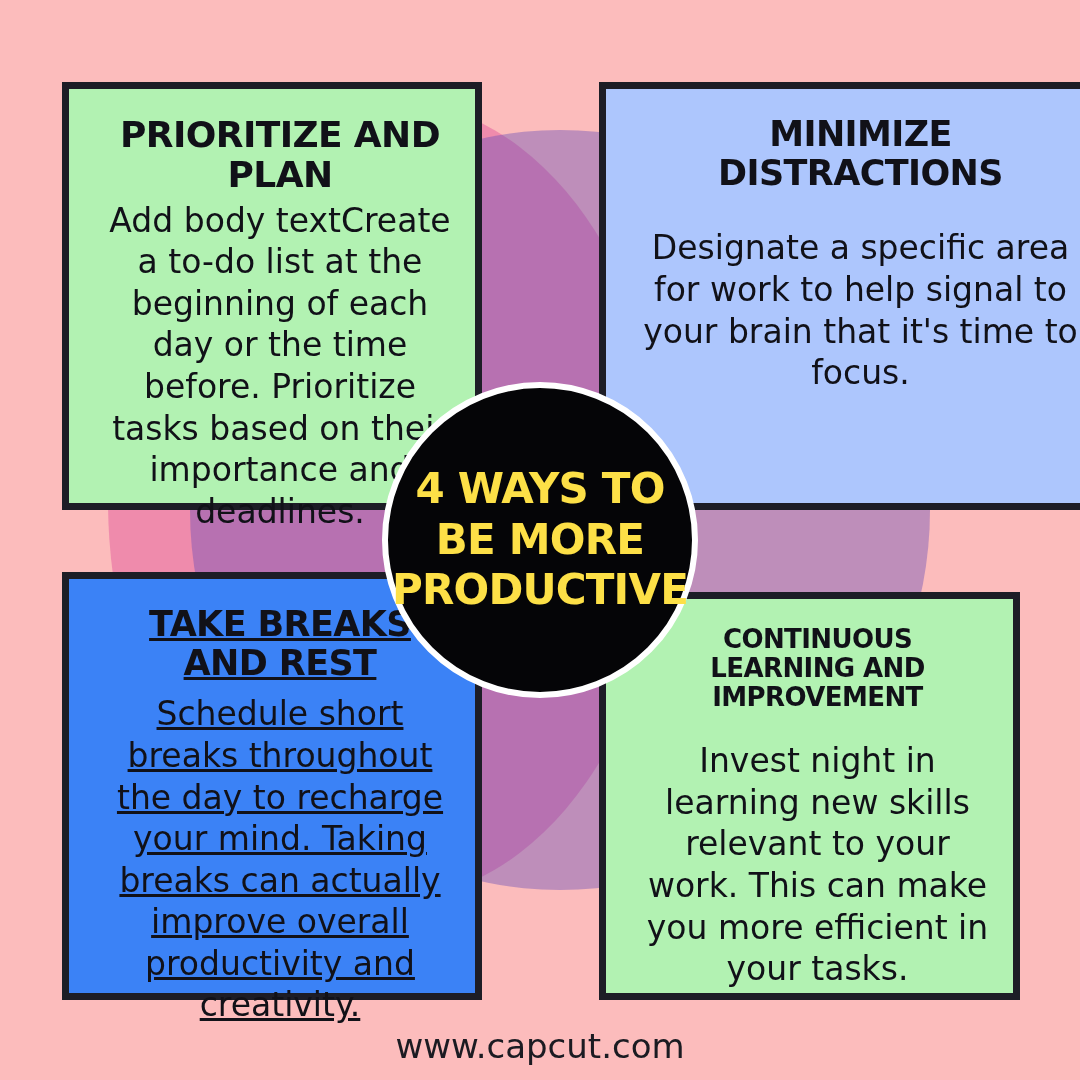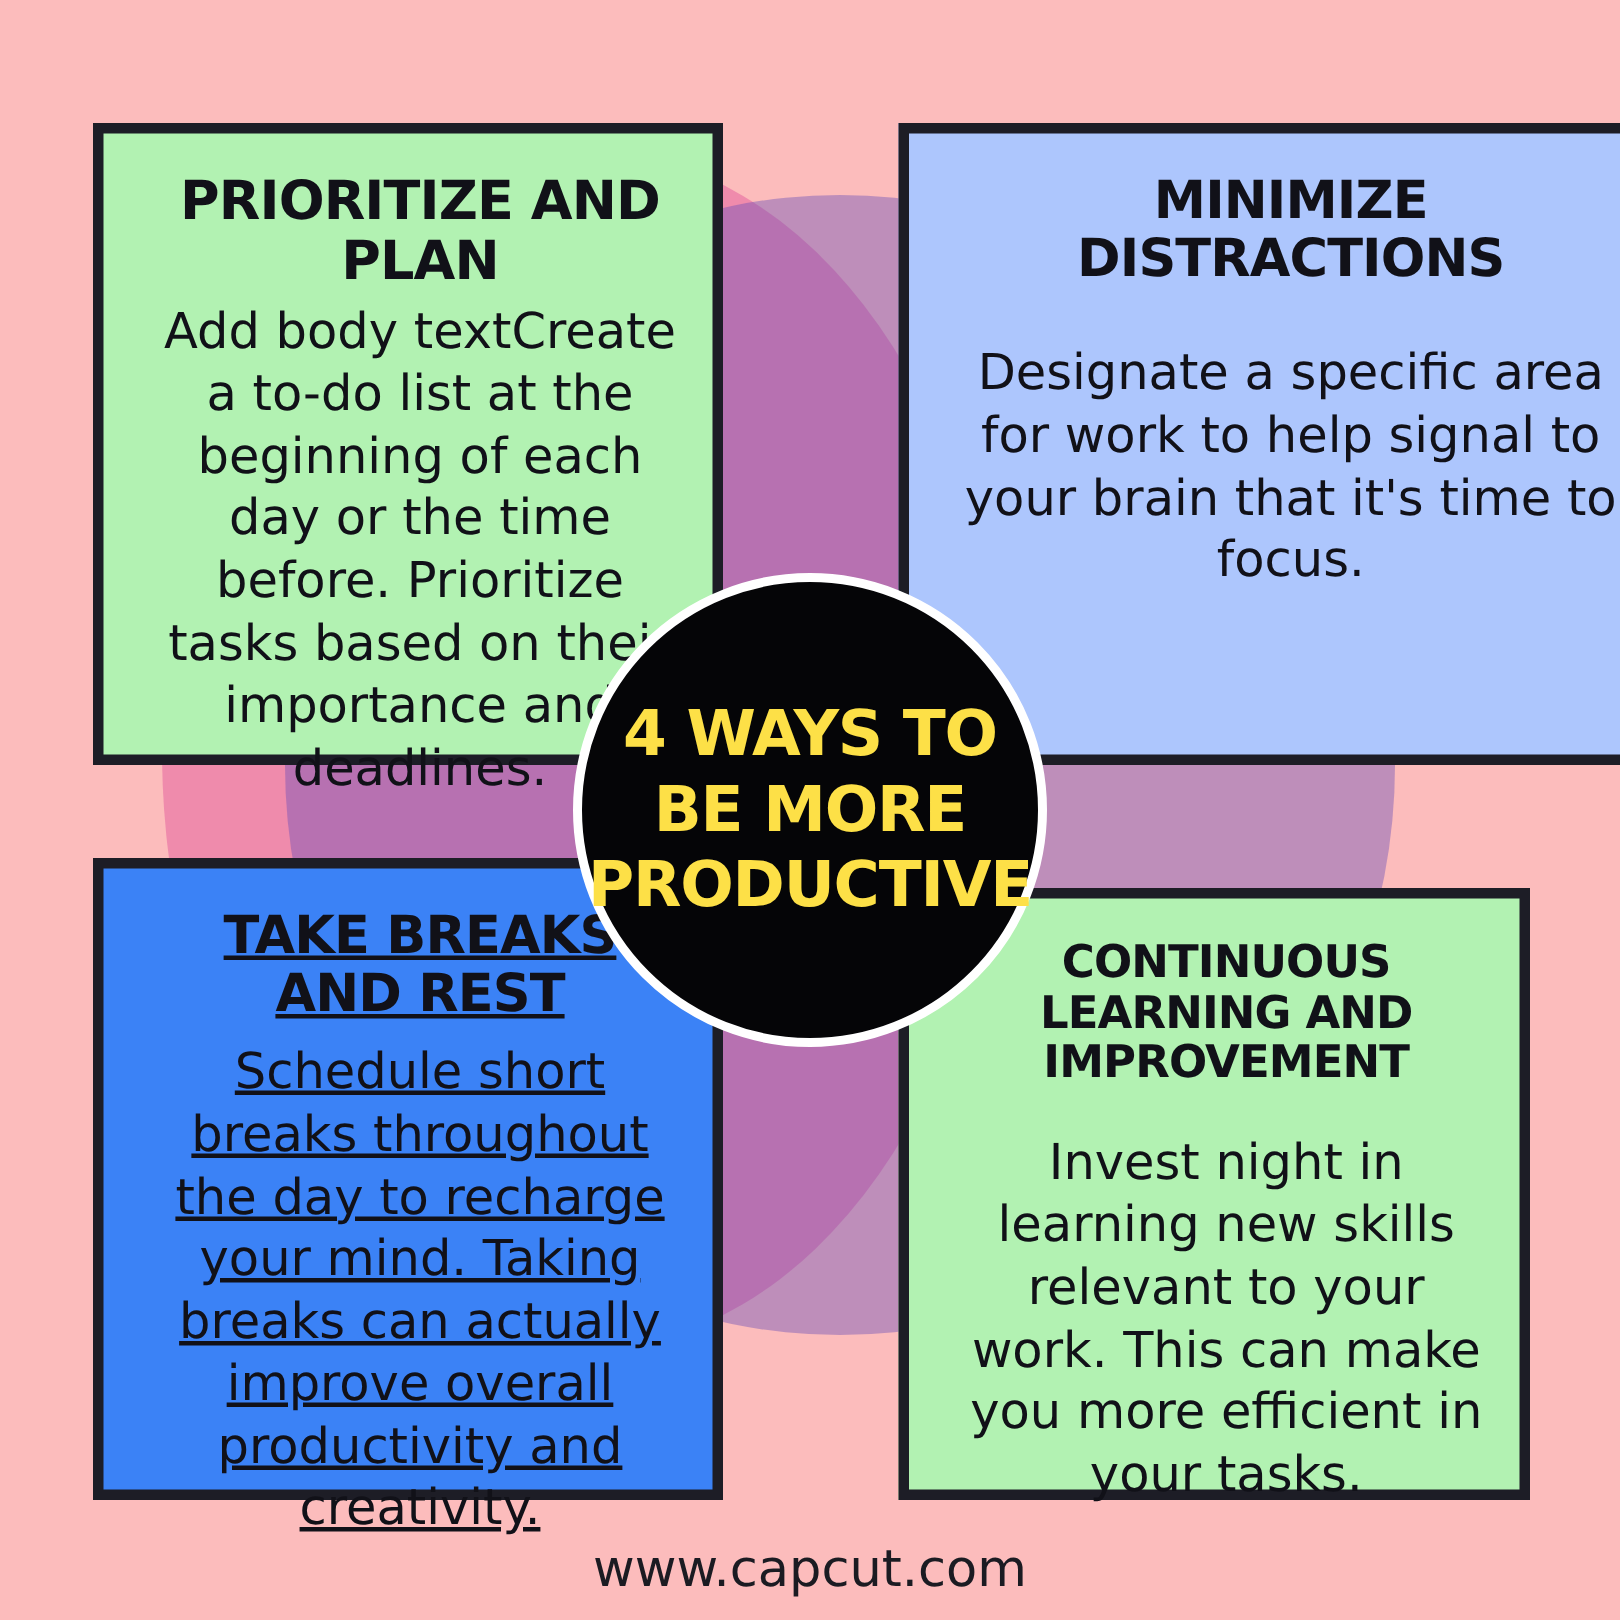--- a/index.html
+++ b/index.html
@@ -69,21 +69,21 @@
   .card-title {
     font-family: "DejaVu Sans", sans-serif;
     font-weight: bold;
     font-size: 35px;
     line-height: 1.12;
     letter-spacing: -0.6px;
     margin: 0 0 10px 0;
     white-space: pre-line;
   }
   .card.tl .card-title { font-size: 36px; margin-bottom: 4px; }
-  .card.br .card-title { font-size: 30px; }
+  .card.br .card-title { font-size: 26px; }
 
   .card-body {
     font-family: "DejaVu Sans", sans-serif;
     font-weight: 400;
     font-size: 33px;
     line-height: 1.26;
     margin: 0;
   }
   .card.tl .card-body { font-size: 33px; }
   .card.tr .card-body { margin-top: 34px; }

